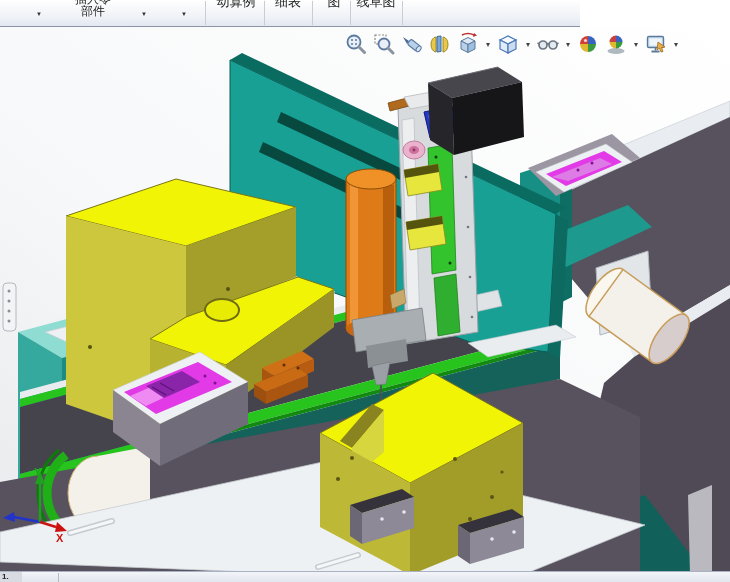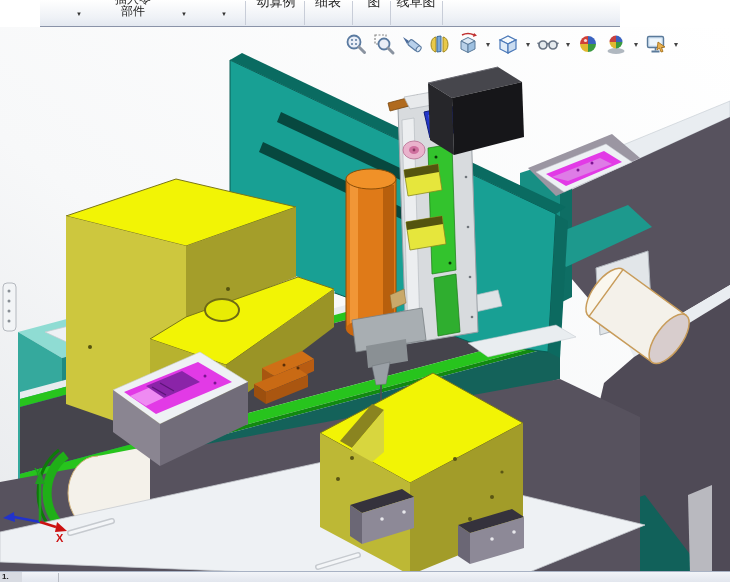--- a/index.html
+++ b/index.html
@@ -1,21 +1,21 @@
 <!DOCTYPE html>
 <html><head>
 <meta charset="utf-8">
 <style>
   html,body{margin:0;padding:0;}
   body{width:730px;height:582px;position:relative;overflow:hidden;
        font-family:"Liberation Sans","DejaVu Sans",sans-serif;background:#fff;}
   
   .toolbar{position:absolute;left:0;top:0;width:580px;height:27px;
     background:linear-gradient(#ffffff,#eef1f6 70%,#e3e8f0);
-    border-bottom:1px solid #8a93a8;box-sizing:border-box;margin-left:40px;}
+    border-bottom:1px solid #8a93a8;box-sizing:border-box;}
   .tb-sep{position:absolute;top:1px;width:1px;height:24px;background:#c8cdd8;}
   .tb-btn{position:absolute;top:0;height:26px;overflow:hidden;color:#1d1d1d;
     font-size:12px;line-height:12px;text-align:center;cursor:default;}
   .tb-two{top:-7px;height:33px;}
   .tb-row1{top:-4px;height:30px;font-size:13px;}
   .tb-arrow{position:absolute;font-size:6px;color:#333;top:11px;}
   
   .tabrow{position:absolute;left:0;top:27px;width:730px;height:19px;}
   .cmd-tab{position:absolute;left:9px;top:2px;height:15px;padding:0 7px;
     background:#d7d4cb;border:1px solid #6f6f6f;font-size:11px;line-height:15px;

